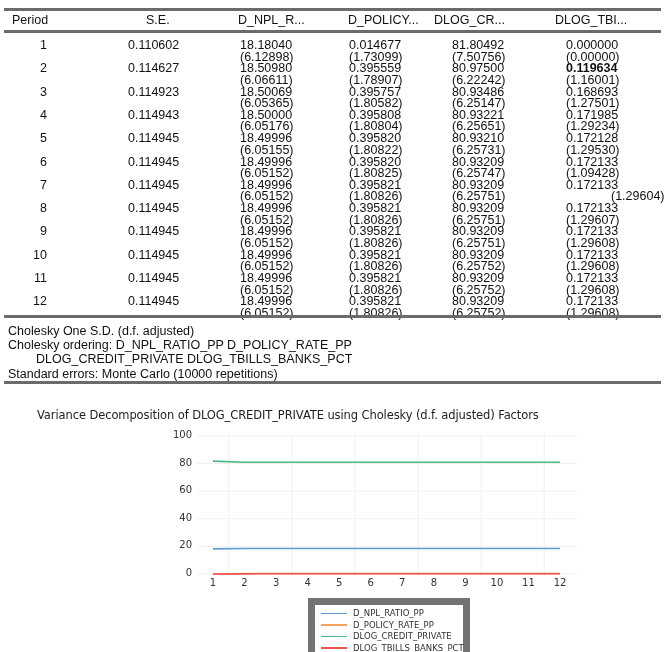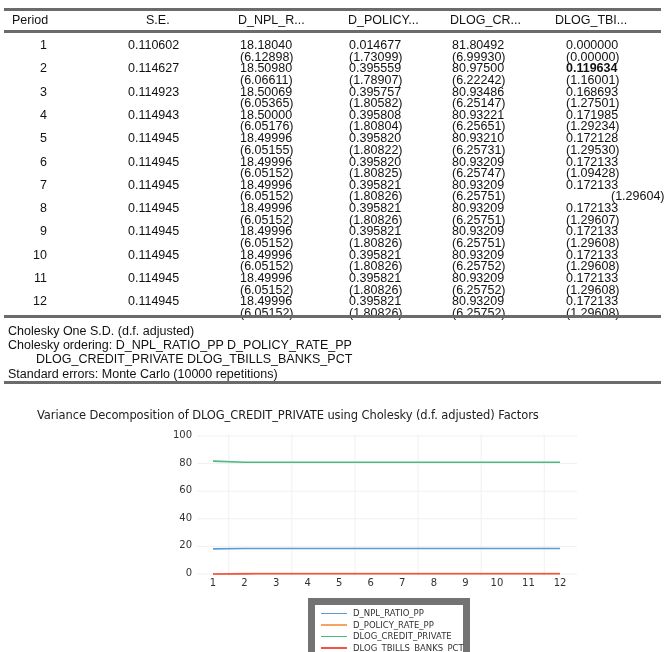--- a/index.html
+++ b/index.html
@@ -32,34 +32,34 @@
 </style>
 </head>
 <body>
 
 <div class="rule-thick" style="top:8px;"></div>
 <div>
   <div class="hdr" style="left:12px;">Period</div>
   <div class="hdr" style="left:146px;">S.E.</div>
   <div class="hdr" style="left:238px;">D_NPL_R...</div>
   <div class="hdr" style="left:348px;">D_POLICY...</div>
-  <div class="hdr" style="left:450px;text-align:right;">DLOG_CR...</div>
+  <div class="hdr" style="left:434px;text-align:right;">DLOG_CR...</div>
   <div class="hdr" style="left:555px;">DLOG_TBI...</div>
 </div>
 <div class="rule-thick" style="top:30px;"></div>
 
 <div id="table-body">
     <div class="cell c-period" style="left: 17px; top: 38px; width: 30px;">1</div>
     <div class="cell c-num" style="left: 128px; top: 38px;">0.110602</div>
     <div class="cell c-num" style="left: 240px; top: 38px;">18.18040</div>
     <div class="cell c-num" style="left: 240px; top: 49.5px; text-align: right;">(6.12898)</div>
     <div class="cell c-num" style="left: 349px; top: 38px;">0.014677</div>
     <div class="cell c-num" style="left: 349px; top: 49.5px;">(1.73099)</div>
     <div class="cell c-num" style="left: 452px; top: 38px;">81.80492</div>
-    <div class="cell c-num" style="left: 452px; top: 49.5px;">(6.99930)</div>
+    <div class="cell c-num" style="left: 452px; top: 49.5px;">(7.50756)</div>
     <div class="cell c-num" style="left: 566px; top: 38px;">0.000000</div>
     <div class="cell c-num" style="left: 566px; top: 49.5px;">(0.00000)</div>
     <div class="cell c-period" style="left: 17px; top: 61.3px; width: 30px;">2</div>
     <div class="cell c-num" style="left: 128px; top: 61.3px;">0.114627</div>
     <div class="cell c-num" style="left: 240px; top: 61.3px;">18.50980</div>
     <div class="cell c-num" style="left: 240px; top: 72.8px;">(6.06611)</div>
     <div class="cell c-num" style="left: 349px; top: 61.3px;">0.395559</div>
     <div class="cell c-num" style="left: 349px; top: 72.8px;">(1.78907)</div>
     <div class="cell c-num" style="left: 452px; top: 61.3px;">80.97500</div>
     <div class="cell c-num" style="left: 452px; top: 72.8px;">(6.22242)</div>

